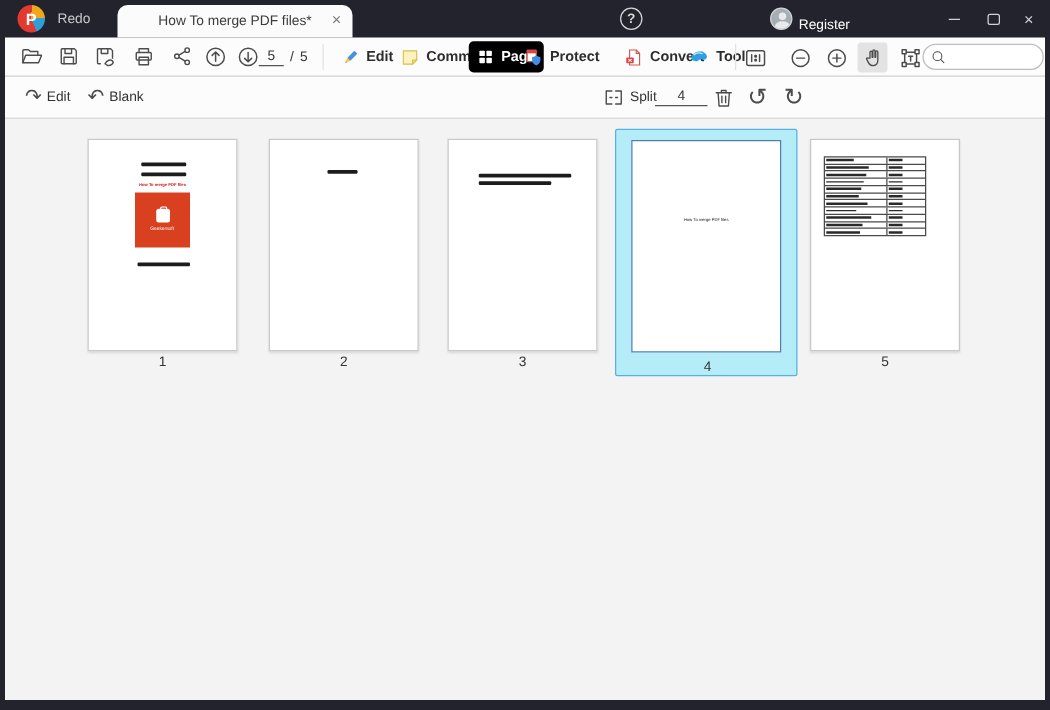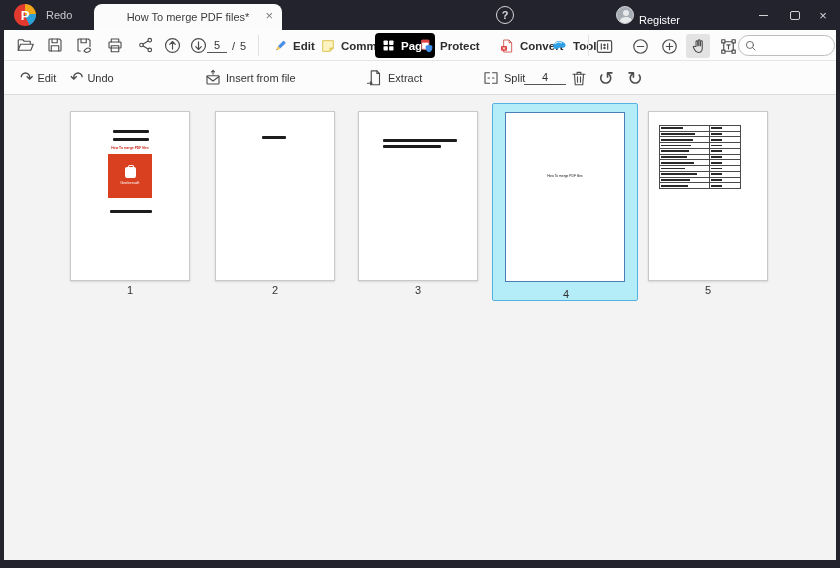--- a/index.html
+++ b/index.html
@@ -282,37 +282,21 @@
     </div>
   </div>
 
   <div class="toolbar2">
     <div class="tb2-item" style="left:16px;">
       <span class="glyph">↷</span>
       <span class="act-label">Edit</span>
     </div>
     <div class="tb2-item" style="left:66px;">
       <span class="glyph">↶</span>
-      <span class="act-label">Undo</span>
-    </div>
-    <div class="tb2-item" style="left:200px;">
-      <svg class="ic" width="18" height="18" viewBox="0 0 24 24">
-        <rect x="4" y="9" width="16" height="11" rx="1"></rect>
-          <path d="M4 10l8 6 8-6"></path>
-          <path d="M12 7V2M10 3.8L12 1.8l2 2"></path>
-      </svg>
-      <span class="act-label">Insert from file</span>
-    </div>
-    <div class="tb2-item" style="left:362px;">
-      <svg class="ic" width="18" height="18" viewBox="0 0 24 24">
-        <path d="M7 2.5h7.5L18 6v15H7z"></path>
-          <path d="M14.5 2.5V6H18"></path>
-          <path d="M2 19h6M6 17l2 2-2 2"></path>
-      </svg>
-      <span class="act-label">Extract</span>
+      <span class="act-label">Blank</span>
     </div>
     <div class="tb2-item" style="left:478px;">
       <svg class="ic" width="18" height="18" viewBox="0 0 24 24">
         <path d="M10 5H4v14h6"></path>
           <path d="M14 5h6v14h-6"></path>
           <path d="M8 12h2M14 12h2"></path>
       </svg>
       <span class="act-label">Split</span>
     </div>
     <div class="tb2-item" style="left:520px;">

